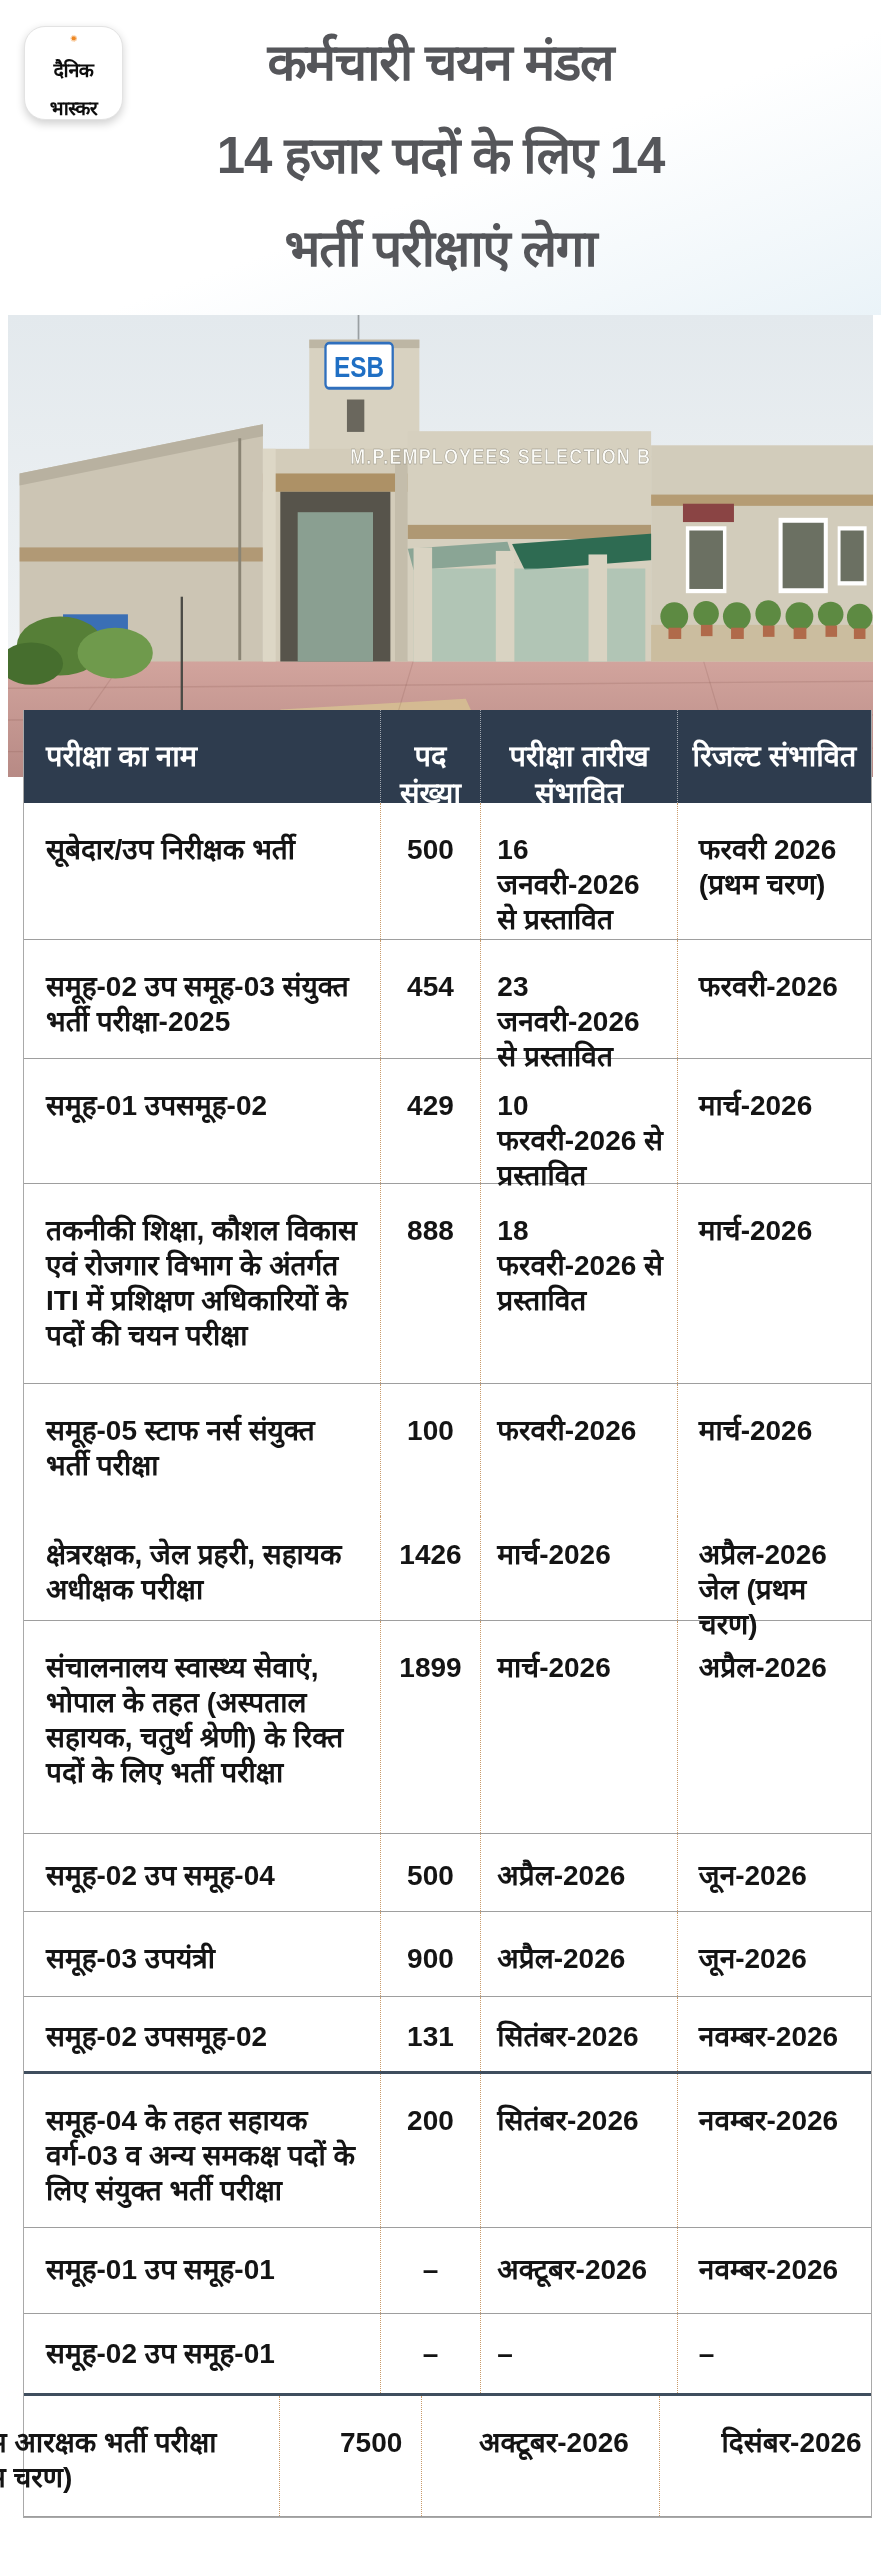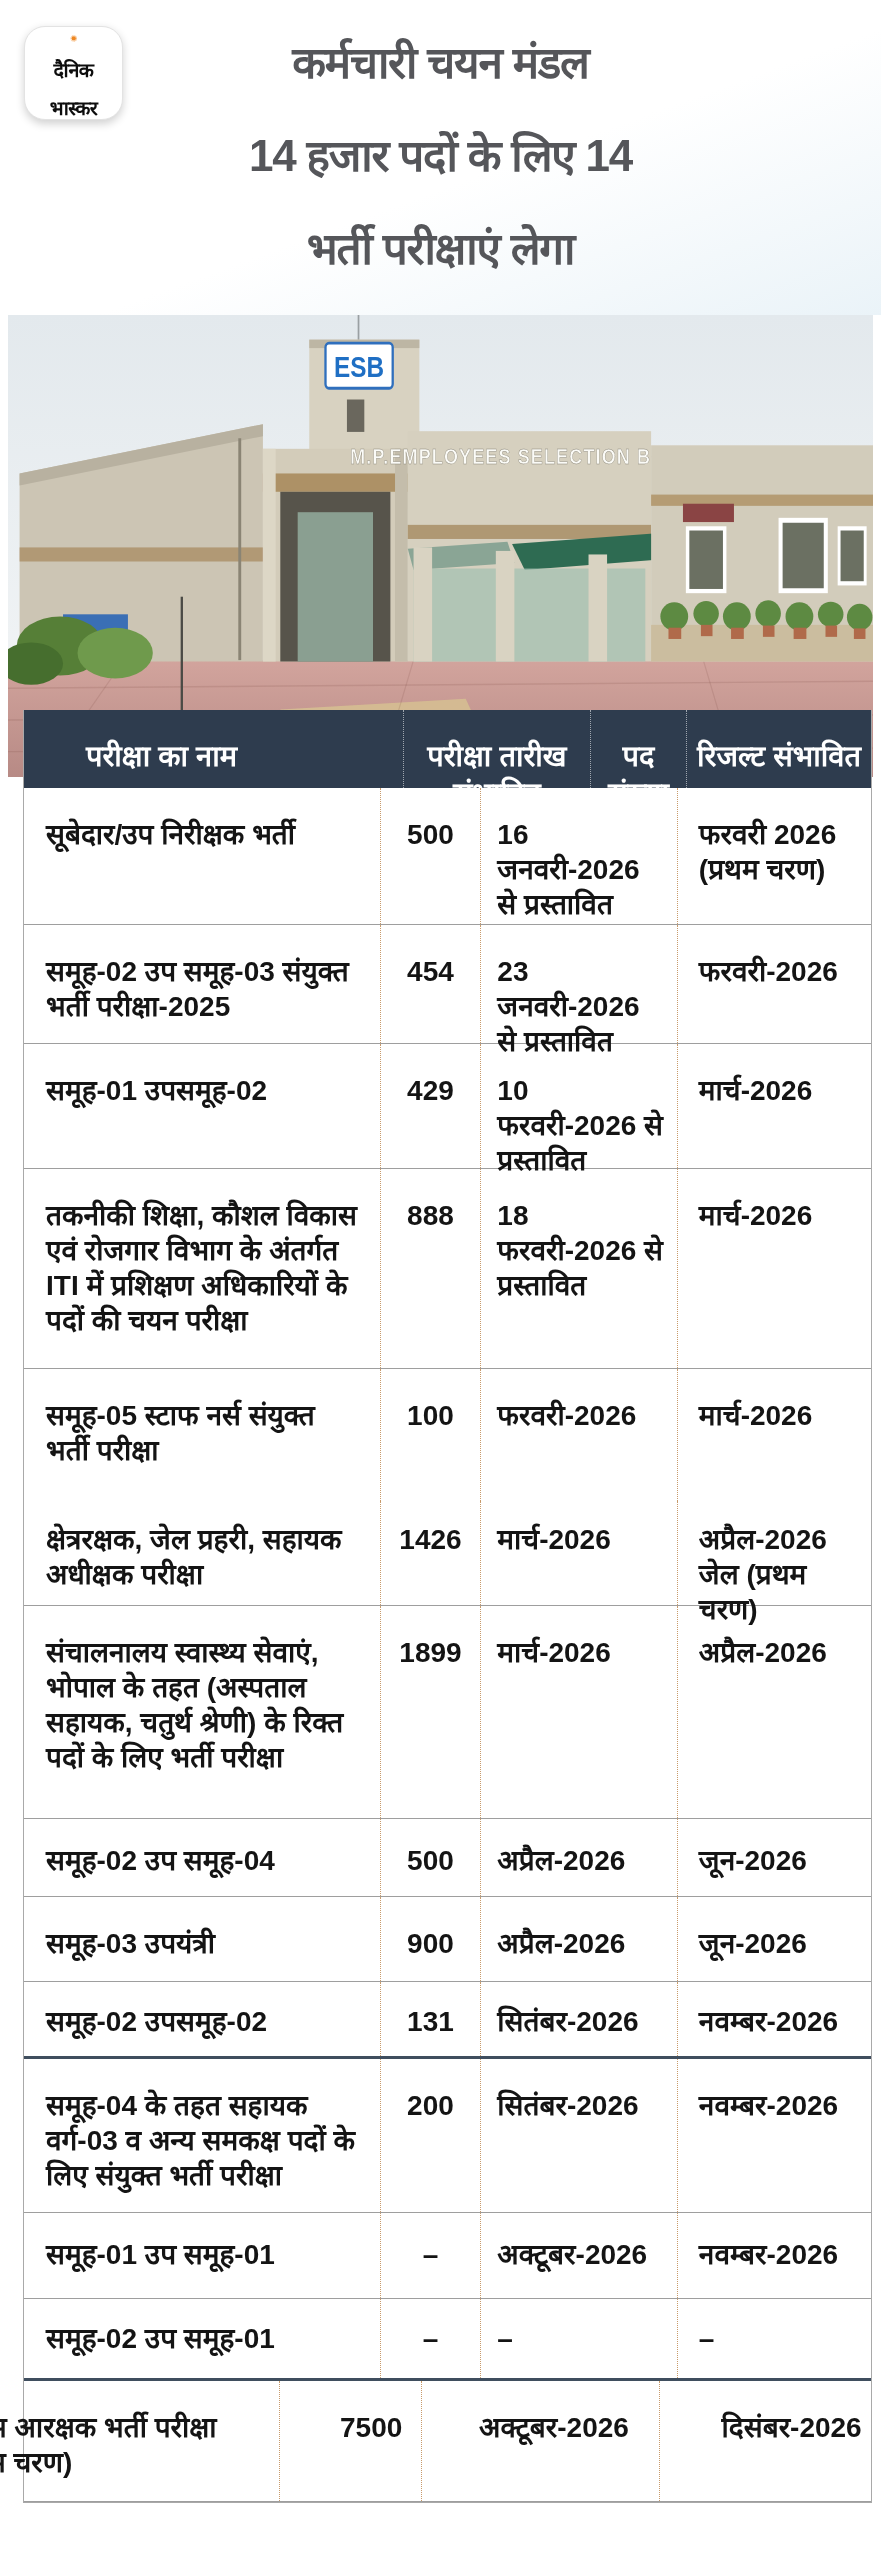--- a/index.html
+++ b/index.html
@@ -13,29 +13,29 @@
   }
   
   .masthead{position:absolute;left:0;top:0;width:881px;height:315px;
     background:linear-gradient(160deg,#ffffff 55%,#eaf3f8 100%);}
   .logo{position:absolute;left:24px;top:26px;width:99px;height:94px;background:#fff;
     border:0.6px solid #e3e3e3;border-radius:21px;box-shadow:0 3.5px 8px rgba(0,0,0,.18);
     display:flex;flex-direction:column;align-items:center;justify-content:flex-start;padding-top:8px;gap:16px;}
   .logo .sun{width:25.5px;height:25.5px;margin-bottom:2.3px;}
   .logo .lg-txt{font-weight:800;color:#0d0d0d;font-size:19.7px;line-height:21.4px;text-align:center;letter-spacing:-0.6px;}
   .headline{position:absolute;left:23px;right:23px;top:16px;text-align:center;
-    color:var(--titlegray);font-weight:800;font-size:44px;line-height:93px;letter-spacing:-1.2px;}
+    color:var(--titlegray);font-weight:800;font-size:51px;line-height:93px;letter-spacing:-1.2px;}
   
   .photo{position:absolute;left:8px;top:315px;width:865px;height:462px;}
   .photo svg{display:block;width:100%;height:100%;}
   
   .exam-table{position:absolute;left:23px;top:710px;width:849px;
     border:1.2px solid #a9a9a9;border-top:none;background:#fff;}
   .t-row,.t-head{display:flex;width:100%;}
-  .t-head{height:78px;background:var(--navy);color:#fff;font-weight:800;font-size:29px;line-height:37px;padding-left:40px;}
+  .t-head{height:93px;background:var(--navy);color:#fff;font-weight:800;font-size:29px;line-height:37px;}
   .t-head .c{padding-top:28px;}
   .t-head .c1{padding-left:22px;text-align:left;}
   .t-head .c2,.t-head .c3,.t-head .c4{text-align:center;}
   .t-head .c1,.t-head .c2,.t-head .c3{border-right:1.7px dotted rgba(255,255,255,.55);}
   .c1{flex:0 0 42.1%;}
   .c2{flex:0 0 11.9%;}
   .c3{flex:0 0 23.2%;}
   .c4{flex:1 1 auto;}
   .t-row{border-bottom:1.7px solid var(--rowborder);color:var(--ink);
     font-weight:700;font-size:28px;line-height:35px;justify-content:flex-end;}
@@ -176,22 +176,22 @@
     <ellipse cx="90" cy="470" rx="75" ry="42" fill="#567f37"></ellipse>
     <ellipse cx="185" cy="480" rx="65" ry="36" fill="#6f9a4c"></ellipse>
     <ellipse cx="40" cy="495" rx="55" ry="30" fill="#466e2e"></ellipse>
   </g>
 </svg>
 </div>
 
 <div class="exam-table">
   <div class="t-head">
     <div class="c c1">परीक्षा का नाम</div>
+    <div class="c c2">पद संख्या</div>
     <div class="c c3">परीक्षा तारीख संभावित</div>
-    <div class="c c2">पद संख्या</div>
     <div class="c c4">रिजल्ट संभावित</div>
   </div>
   <div>
       <div class="t-row">
     <div class="c c1">सूबेदार/उप निरीक्षक भर्ती</div>
     <div class="c c2">500</div>
     <div class="c c3">16 जनवरी-2026 से प्रस्तावित</div>
     <div class="c c4">फरवरी 2026 (प्रथम चरण)</div>
   </div>
       <div class="t-row">

